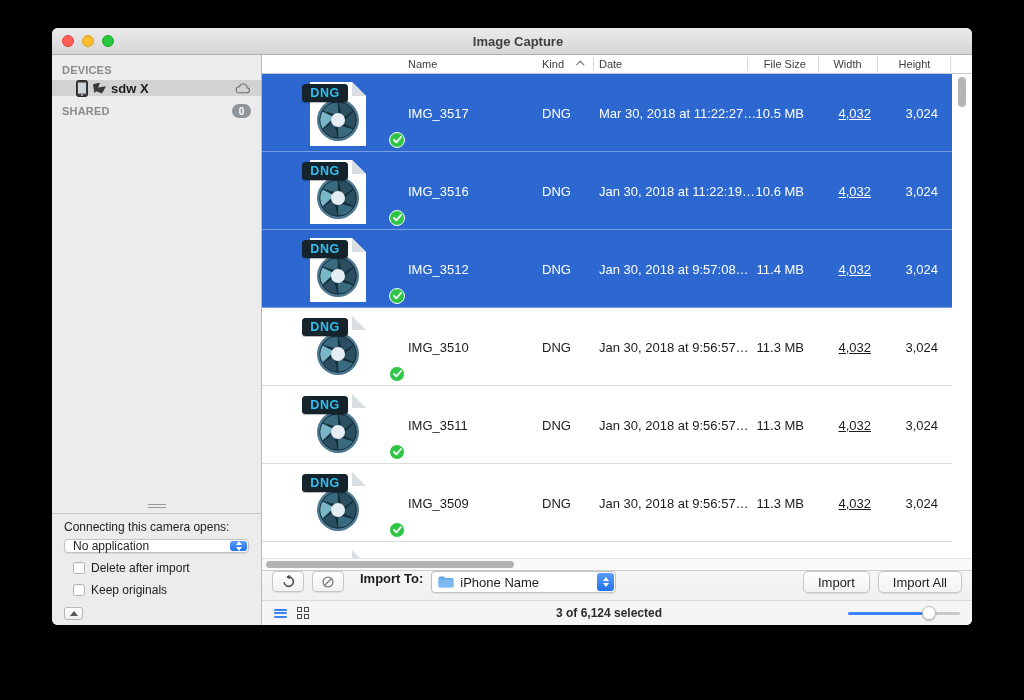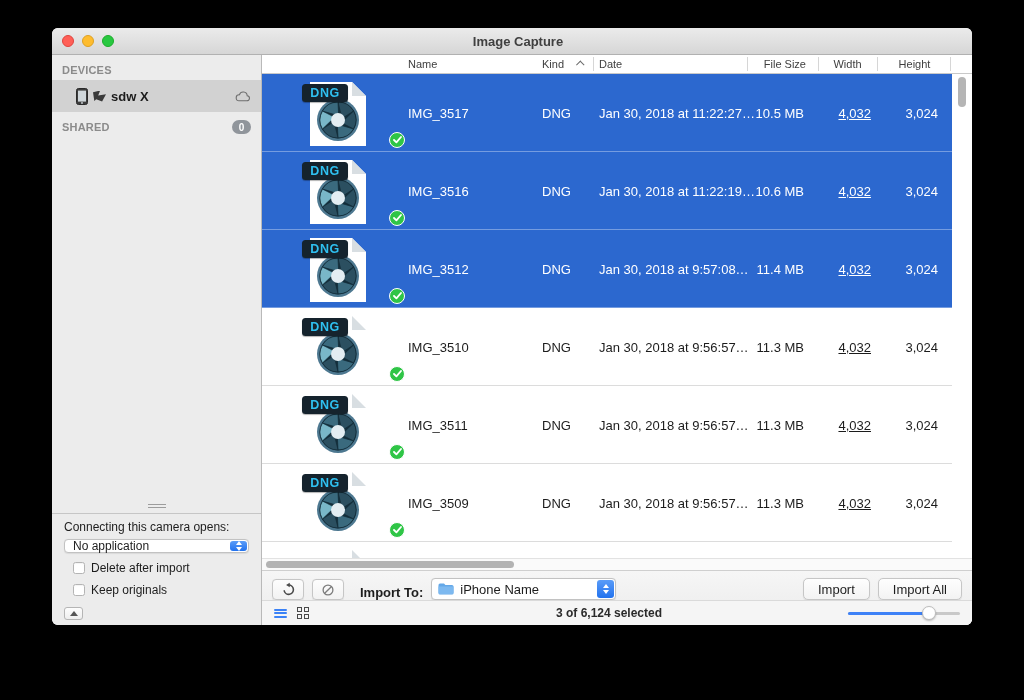--- a/index.html
+++ b/index.html
@@ -17,21 +17,21 @@
   .light.red    { background:#ff5f57; border:1px solid #e0443e; }
   .light.yellow { background:#febc2e; border:1px solid #dea123; }
   .light.green  { background:#28c840; border:1px solid #1dad2b; }
   .win-title { position:absolute; left:12px; right:0; text-align:center; font-size:13px; font-weight:700; color:#404040; }
 
   .main { display:flex; height:570px; }
 
   
   .sidebar { width:210px; background:#ececec; border-right:1px solid #b9b9b9; display:flex; flex-direction:column; font-size:13px; }
   .side-section-header { color:#8b8b8b; font-size:11px; font-weight:700; letter-spacing:.2px; padding:9px 10px 4px 10px; }
-  .device-row { height:32px; background:#d2d2d2; display:flex; align-items:center; padding:0 10px 0 24px; gap:5px; }
+  .device-row { height:16px; background:#d2d2d2; display:flex; align-items:center; padding:0 10px 0 24px; gap:5px; }
   .device-name { color:#1c1c1c; font-size:13px; font-weight:600; }
   .redacted-glyph { width:13px; height:11px; background:#3a3a3a; clip-path:polygon(0 15%, 55% 0, 40% 45%, 100% 35%, 70% 100%, 25% 80%, 10% 95%); }
   .cloud { margin-left:auto; }
   .shared-row { display:flex; align-items:center; padding:8px 10px 4px 10px; }
   .badge { margin-left:auto; background:#90959b; color:#fff; font-size:10px; font-weight:700;
            min-width:19px; height:14px; border-radius:8px; display:flex; align-items:center; justify-content:center; padding:0 5px; }
   .side-spacer { flex:1; position:relative; }
   .split-handle { position:absolute; bottom:3px; left:50%; transform:translateX(-50%); width:18px; }
   .split-handle i { display:block; height:1px; background:#9c9c9c; margin:2px 0; }
   .side-bottom { border-top:1px solid #c6c6c6; padding:6px 12px 5px 12px; }
@@ -90,21 +90,21 @@
   .check { position:absolute; left:127px; top:58px; width:16px; height:16px; border-radius:50%;
            background:#2fc546; border:1px solid #fff; display:flex; align-items:center; justify-content:center; }
 
   .vscroll { position:absolute; right:6px; top:3px; width:8px; height:30px; border-radius:4px; background:#b5b5b5; }
 
   .hscroll { height:12px; background:#fafafa; border-top:1px solid #e2e2e2; position:relative; }
   .hscroll .hthumb { position:absolute; left:4px; top:2px; width:248px; height:7px; border-radius:4px; background:#b3b3b3; }
 
   
   .toolbar { height:30px; background:linear-gradient(#f6f6f6,#f0f0f0); border-top:1px solid #cfcfcf;
-             display:flex; align-items:flex-end; padding:0 10px; gap:8px; }
+             display:flex; align-items:flex-start; padding:0 10px; gap:8px; }
   .tool-btn { width:32px; height:21px; background:linear-gradient(#fdfdfd,#f2f2f2); border:1px solid #c6c6c6; border-radius:4px;
               display:flex; align-items:center; justify-content:center; box-shadow:0 .5px 1px rgba(0,0,0,.08); }
   .import-label { font-size:13px; font-weight:600; color:#1d1d1d; margin-left:8px; }
   .folder-select { width:185px; height:22px; font-size:13px; gap:6px; padding-left:6px; }
   .push-btn { height:22px; background:linear-gradient(#fefefe,#f3f3f3); border:1px solid #c6c6c6; border-radius:5px;
               font-size:13px; color:#1d1d1d; display:flex; align-items:center; justify-content:center; padding:0 14px;
               box-shadow:0 .5px 1px rgba(0,0,0,.1); }
   .spacer { flex:1; }
 
   
@@ -227,21 +227,21 @@
       </svg>
       <span class="dng-badge">DNG</span>
       <span class="check">
         <svg width="9" height="8" viewBox="0 0 9 8">
                     <polyline points="1,4 3.4,6.4 8,1" fill="none" stroke="#fff" stroke-width="1.8" stroke-linecap="round" stroke-linejoin="round"></polyline>
                   </svg>
       </span>
     </div>
     <div class="c-name">IMG_3517</div>
     <div class="c-kind">DNG</div>
-    <div class="c-date">Jan 30, 2018 at 11:22:27…</div>
+    <div class="c-date">Mar 30, 2018 at 11:22:27…</div>
     <div class="c-size">10.5 MB</div>
     <div class="c-width">4,032</div>
     <div class="c-height">3,024</div>
   </div>
             <div class="row selected">
     <div class="thumb-wrap">
       <span class="page"></span>
       <span class="fold"></span>
       <svg class="aperture" width="44" height="44" viewBox="0 0 44 44">
         <circle cx="22" cy="22" r="21" fill="#4d7890"></circle>

